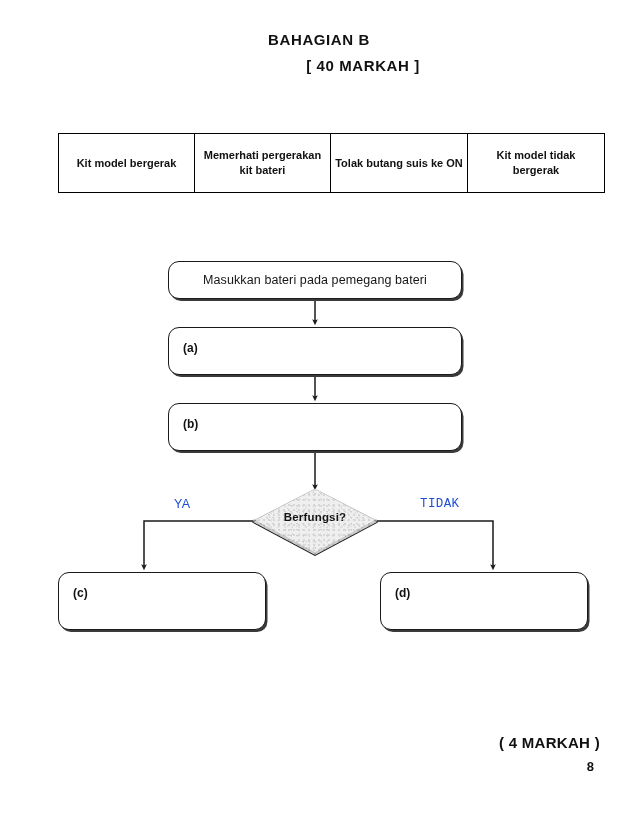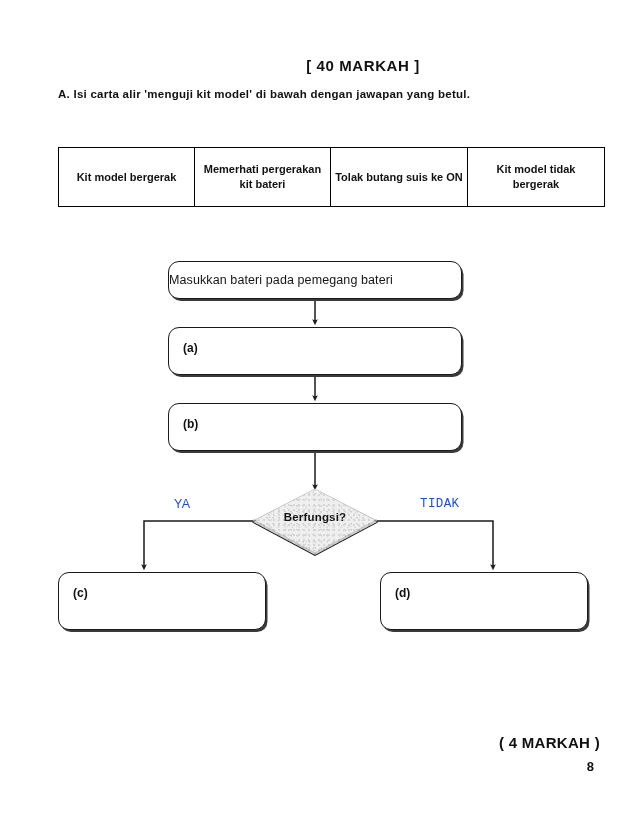--- a/index.html
+++ b/index.html
@@ -41,21 +41,21 @@
     font-size: 11.5px;
     font-weight: bold;
     letter-spacing: 0.25px;
     color: #111;
   }
 
   
   #wordbank {
     position: absolute;
     left: 58px;
-    top: 147px;
+    top: 133px;
     width: 510px;
     border-collapse: collapse;
     table-layout: fixed;
   }
   #wordbank td {
     border: 1px solid #000000;
     text-align: center;
     vertical-align: middle;
     font-size: 11px;
     font-weight: bold;
@@ -85,21 +85,21 @@
     border-radius: 11px;
     background: #ffffff;
     box-shadow: 2px 2.5px 0 -0.5px #3a3a3a;
   }
   .flowbox .boxtext {
     position: absolute;
     left: 0;
     right: 0;
     top: 50%;
     transform: translateY(-50%);
-    text-align: left;
+    text-align: center;
     font-size: 12.5px;
     color: #151515;
     letter-spacing: 0.1px;
   }
   .flowbox .boxlabel {
     position: absolute;
     left: 14px;
     top: 13px;
     font-size: 12px;
     font-weight: bold;
@@ -171,23 +171,23 @@
     font-size: 13px;
     font-weight: bold;
     color: #111;
   }
 </style>
 </head>
 <body>
 
 <div id="page">
 
+  <div class="hdr" id="hdr-line1">BAHAGIAN B</div>
   <div class="hdr" id="hdr-line2">[ 40 MARKAH ]</div>
 
-  <div id="instruction">A. Isi carta alir 'menguji kit model' di bawah dengan jawapan yang betul.</div>
 
   <table id="wordbank">
     <tbody>
       <tr>
         <td class="c0">Kit model bergerak</td>
         <td class="c1">Memerhati pergerakan kit bateri</td>
         <td class="c2">Tolak butang suis ke ON</td>
         <td class="c3">Kit model tidak bergerak</td>
       </tr>
     </tbody>

